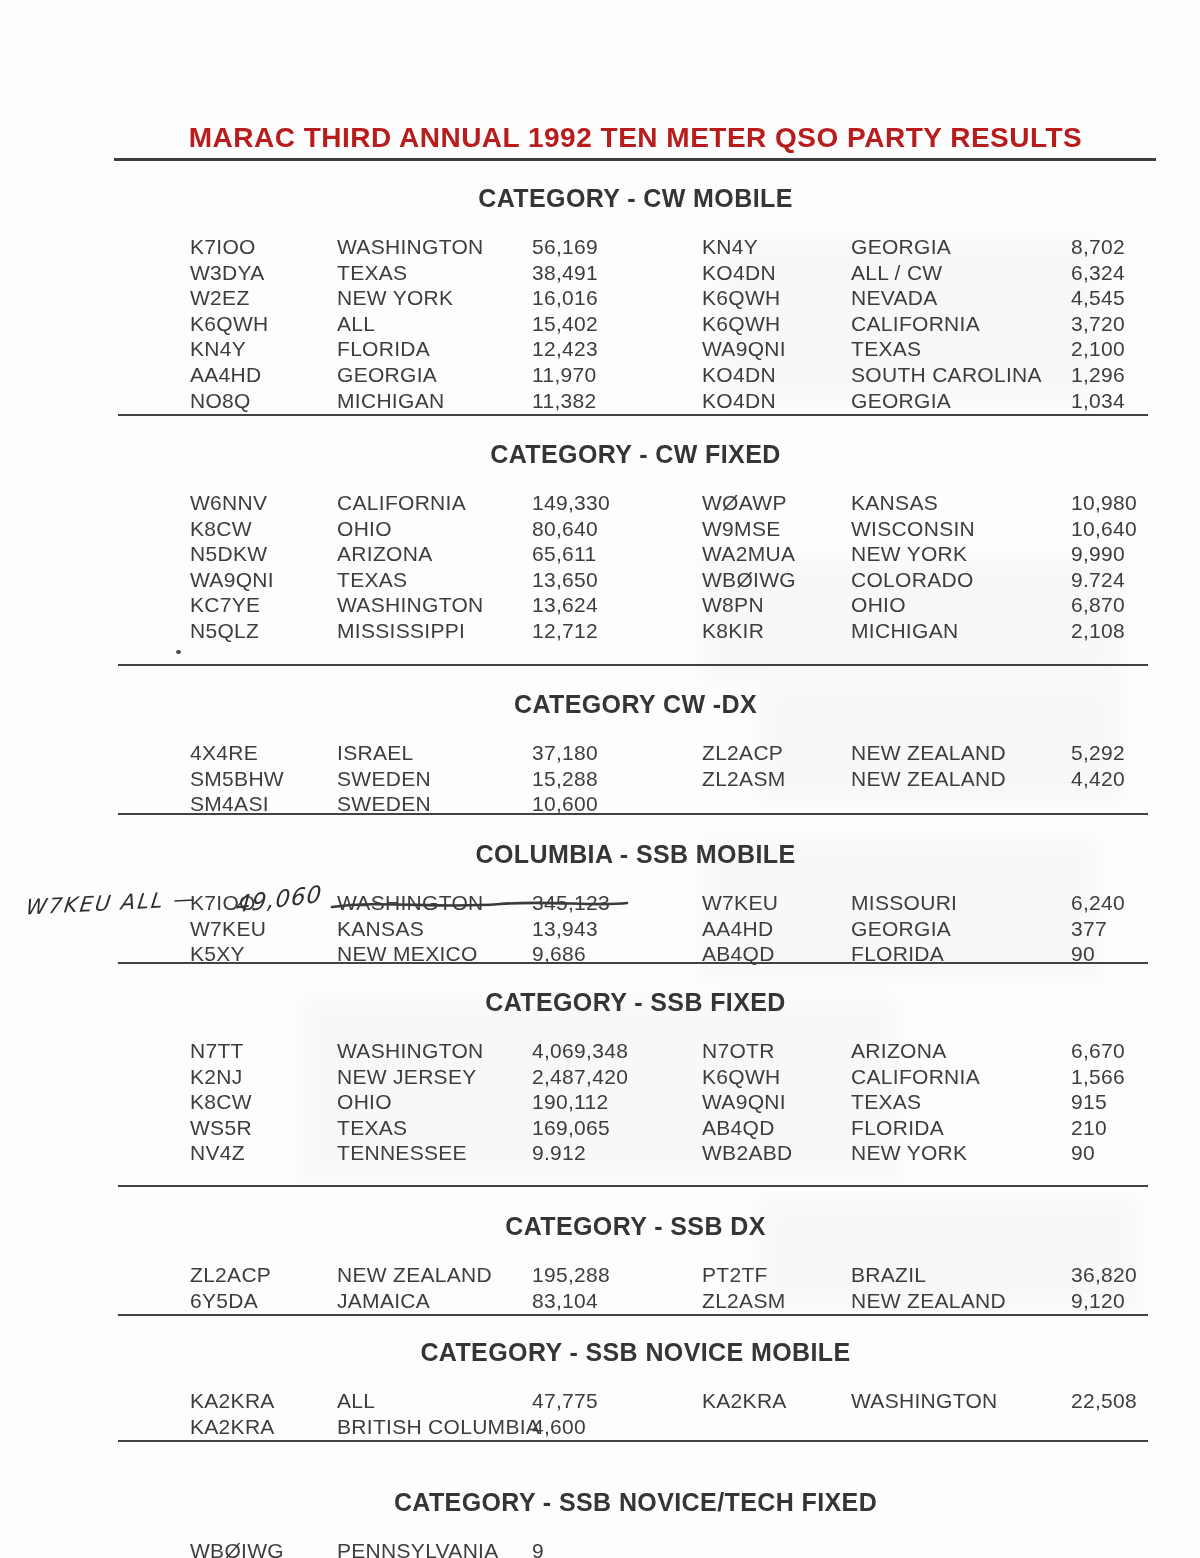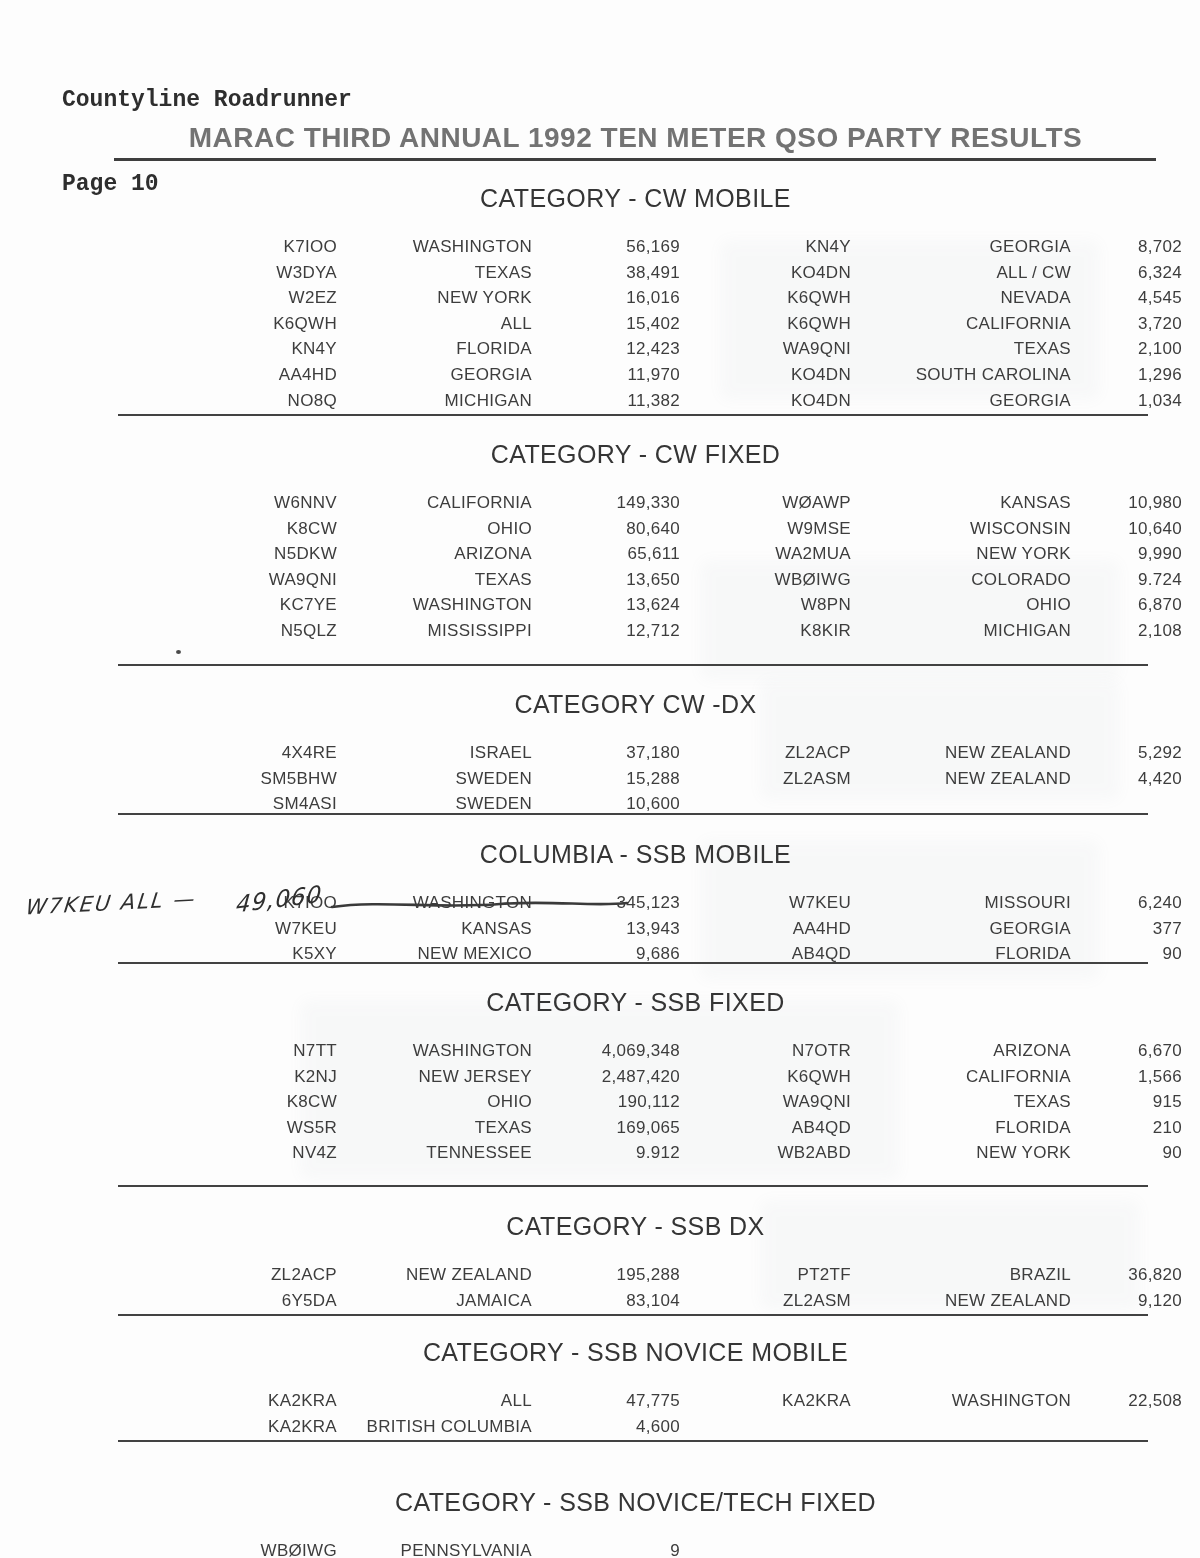--- a/index.html
+++ b/index.html
@@ -7,32 +7,32 @@
     position:relative;width:1200px;height:1558px;background:#fdfdfd;
     font-family:"Liberation Sans",sans-serif;color:#3d3d3d;overflow:hidden;
   }
   .tw{
     position:absolute;left:62px;top:30px;
     font-family:"Liberation Mono","DejaVu Sans Mono",monospace;
     font-size:23px;line-height:28px;font-weight:700;color:#2e2e2e;white-space:pre;
   }
   .doc-title{
     position:absolute;left:115px;top:122px;width:1041px;text-align:center;
-    font-size:28px;font-weight:700;letter-spacing:.5px;color:#737373;white-space:nowrap;
+    font-size:28px;font-weight:700;letter-spacing:.5px;color:#b91c1c;white-space:nowrap;
   }
   .title-rule{position:absolute;left:114px;top:158px;width:1042px;height:3px;background:#3e3e3e;}
   .section{position:absolute;left:0;width:1200px;}
   .cat{
     position:absolute;left:115px;top:0;width:1041px;text-align:center;
-    font-size:25px;font-weight:400;letter-spacing:.4px;color:#353535;white-space:nowrap;
+    font-size:25px;font-weight:700;letter-spacing:.4px;color:#353535;white-space:nowrap;
   }
   .tbl{position:absolute;top:50px;}
   .tbl.left{left:190px;}
   .tbl.right{left:702px;}
-  .row{display:grid;height:25.6px;line-height:25.6px;font-size:17px;letter-spacing:.3px;white-space:nowrap;text-align:right;}
+  .row{display:grid;height:25.6px;line-height:25.6px;font-size:21px;letter-spacing:.3px;white-space:nowrap;}
   .left .row{grid-template-columns:147px 195px auto;width:490px;}
   .right .row{grid-template-columns:149px 220px auto;width:480px;}
   .rule{position:absolute;left:118px;width:1030px;height:2px;background:#424242;}
   .hand{font-family:"DejaVu Sans",sans-serif;font-style:italic;color:#2f2f2f;}
   .margin-note{
     position:absolute;left:26px;top:891px;font-size:21px;letter-spacing:2px;
     transform:rotate(-3deg) skewX(-10deg);white-space:nowrap;z-index:5;
   }
   .inline-note{
     position:absolute;left:236px;top:886px;font-size:23px;letter-spacing:1px;
@@ -47,24 +47,20 @@
 
 <div class="page">
 
   <div class="ghost" style="left:720px;top:240px;width:380px;height:160px;"></div>
   <div class="ghost" style="left:700px;top:560px;width:420px;height:120px;"></div>
   <div class="ghost" style="left:760px;top:680px;width:360px;height:120px;"></div>
   <div class="ghost" style="left:700px;top:840px;width:400px;height:140px;"></div>
   <div class="ghost" style="left:300px;top:1000px;width:600px;height:180px;"></div>
   <div class="ghost" style="left:760px;top:1200px;width:380px;height:110px;"></div>
 
-  <div class="tw">
-    <div>Countyline Roadrunner</div>
-    <div>Page 10</div>
-  </div>
 
   <div class="doc-title">MARAC THIRD ANNUAL 1992 TEN METER QSO PARTY RESULTS</div>
   <div class="title-rule"></div>
 
   <div class="section" style="top:184px">
     <div class="cat">CATEGORY - CW MOBILE</div>
     <div class="tbl left">
 
     <div class="row">
           <span>K7IOO</span>

